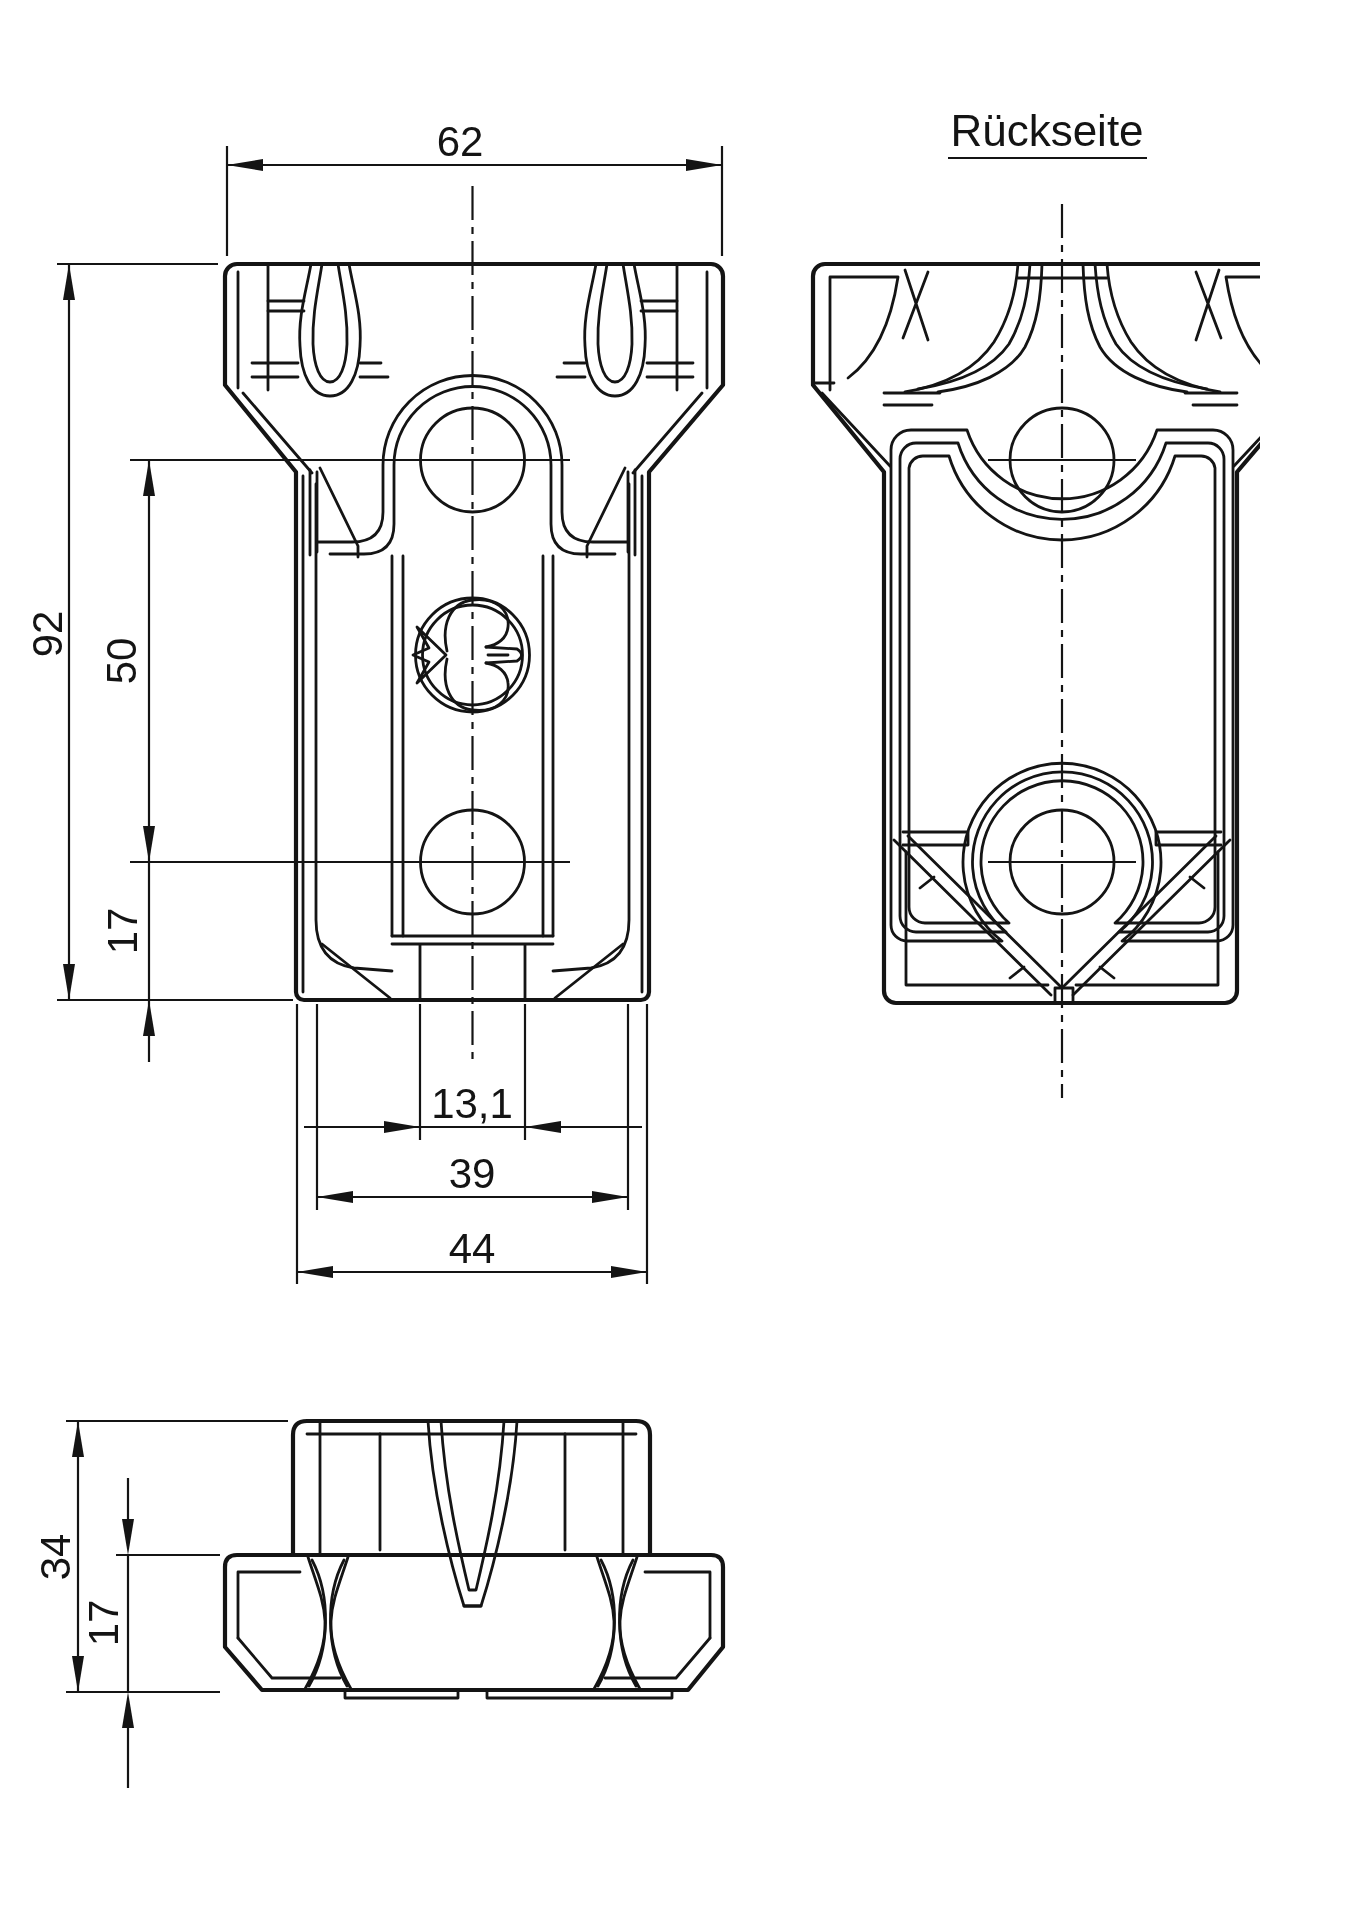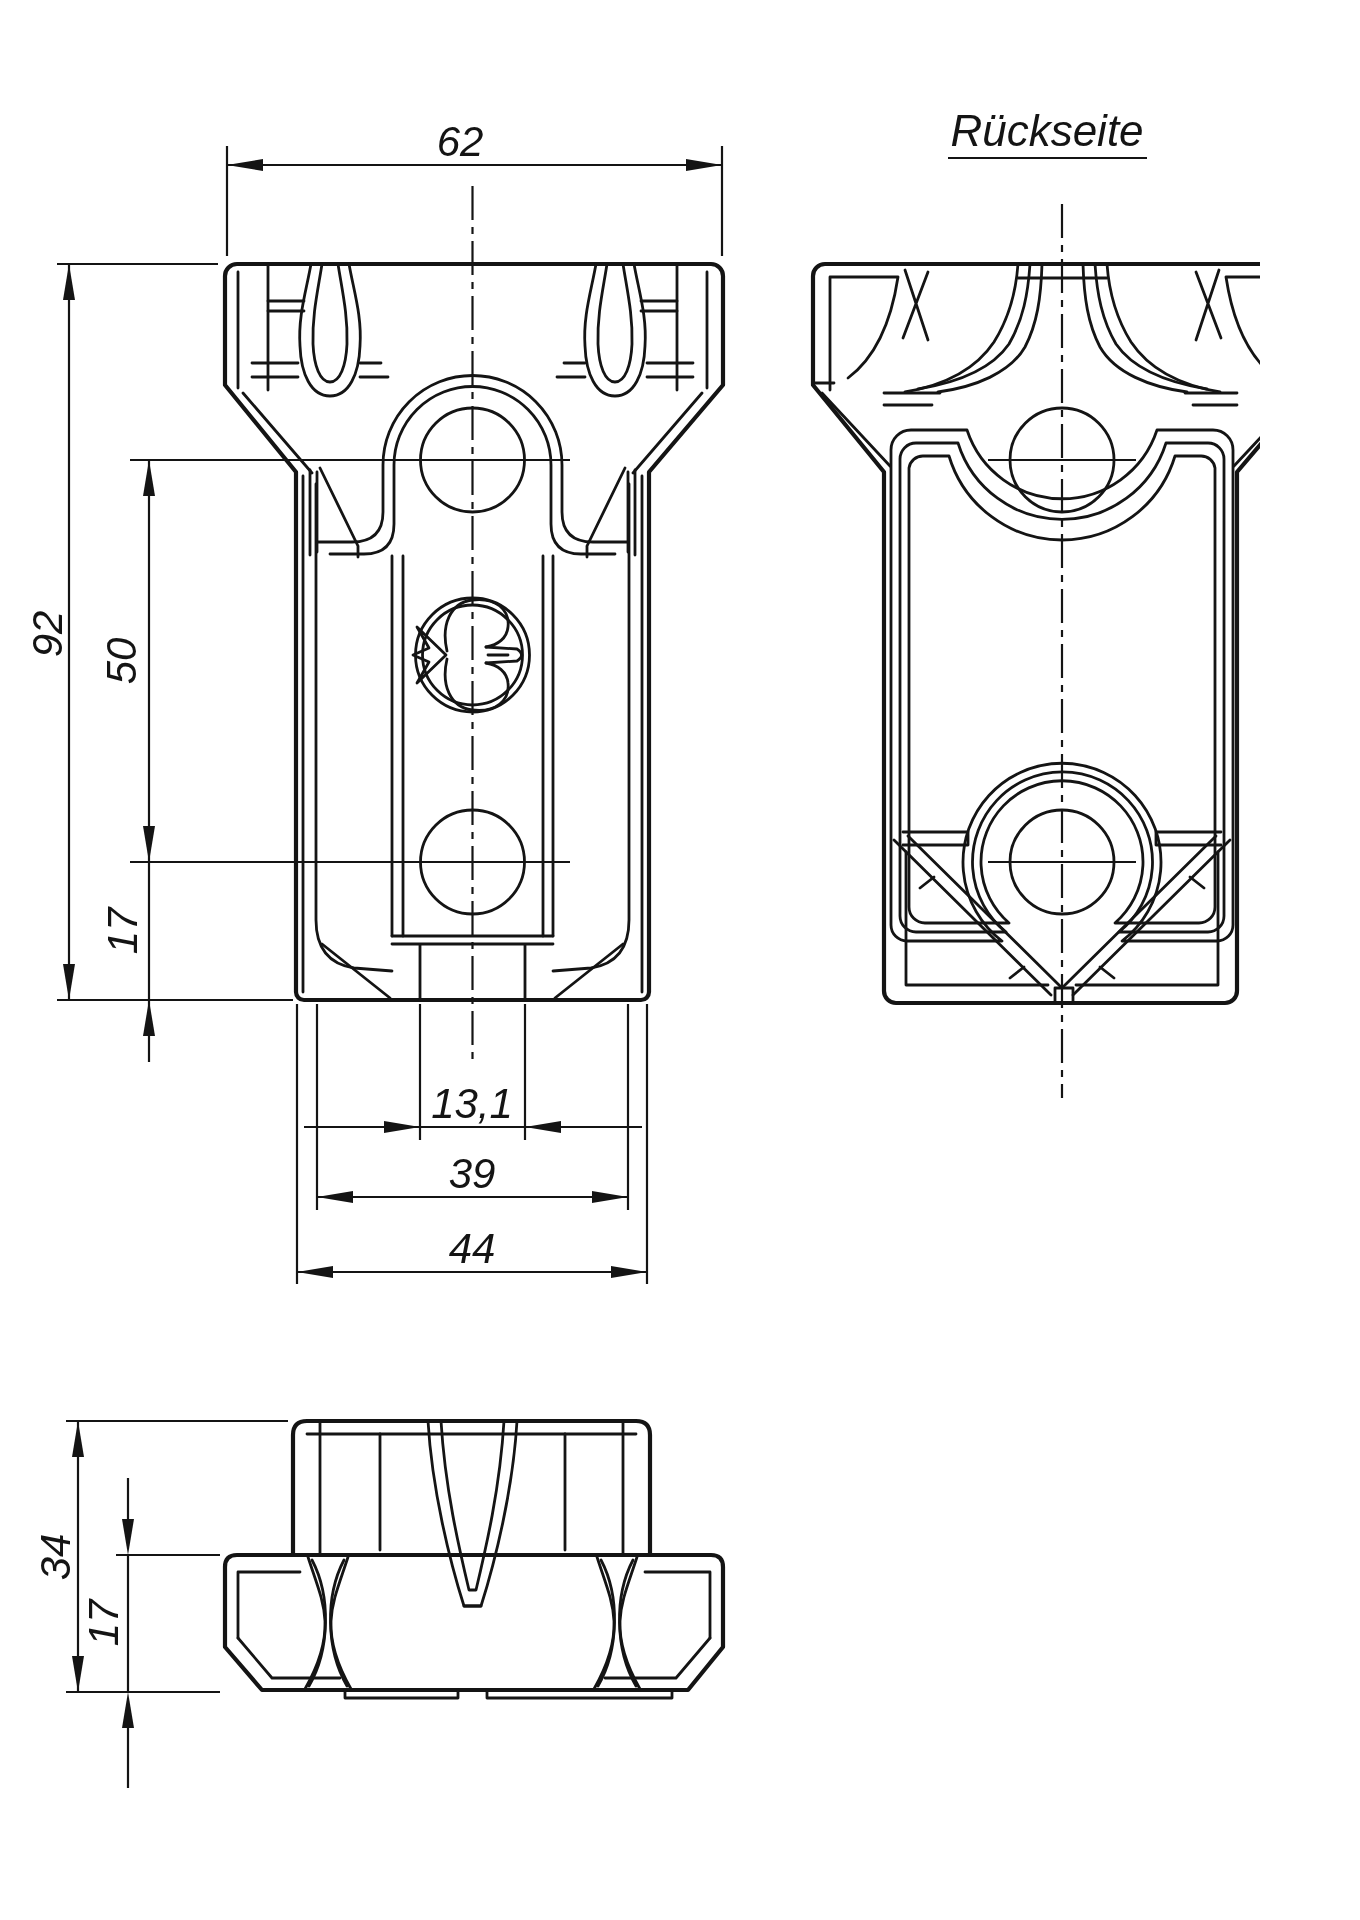--- a/index.html
+++ b/index.html
@@ -1,16 +1,16 @@
 <!DOCTYPE html>
 <html><head>
 <meta charset="utf-8">
 <style>
   html,body{margin:0;padding:0;background:#ffffff;}
-  .stage{position:relative;width:1260px;height:1920px;background:#ffffff;overflow:hidden;font-style:italic;}
+  .stage{position:relative;width:1260px;height:1920px;background:#ffffff;overflow:hidden;}
   svg{display:block;}
   .ol{fill:none;stroke:#141414;stroke-width:4.2;stroke-linejoin:round;stroke-linecap:round;}
   .il{fill:none;stroke:#141414;stroke-width:2.8;stroke-linejoin:round;stroke-linecap:round;}
   .tl{fill:none;stroke:#141414;stroke-width:2.2;stroke-linecap:butt;}
   .cl{fill:none;stroke:#141414;stroke-width:2.2;stroke-dasharray:34 7 7 7;stroke-linecap:butt;}
   .ar{fill:#141414;stroke:none;}
   .dim-text{font-family:"Liberation Sans","DejaVu Sans",sans-serif;font-size:42px;fill:#141414;}
   .label-text{font-family:"Liberation Sans","DejaVu Sans",sans-serif;font-size:44px;fill:#141414;}
 </style>
 </head>

